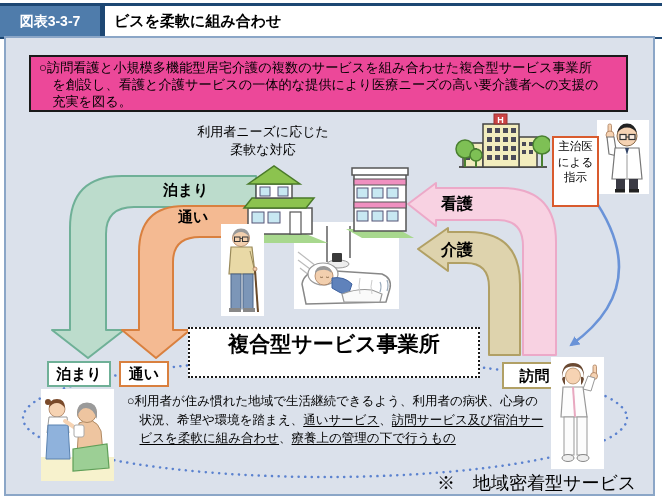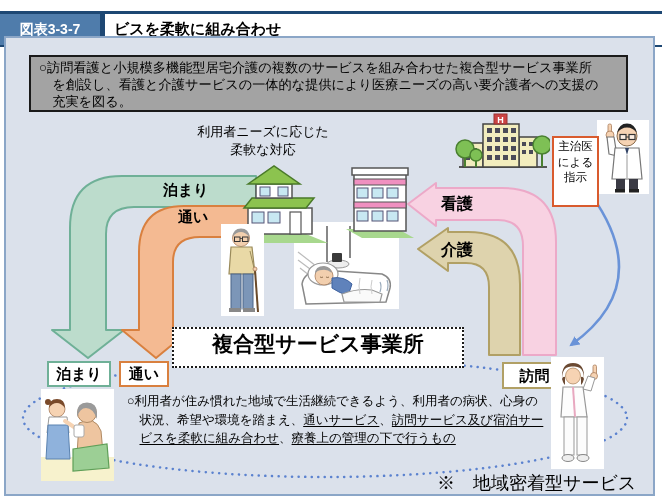--- a/index.html
+++ b/index.html
@@ -1,29 +1,29 @@
 <!DOCTYPE html>
 <html style="--navy: #1d4773; --steel: #4f7cab; --panel-bg: #dbe1eb; --panel-border: #8ba6c7; --stay-fill: #bcdccc; --stay-stroke: #6fb097; --commute-fill: #f4ba92; --commute-stroke: #d9803f; --nursing-fill: #f8d2e2; --nursing-stroke: #eca9c8; --care-fill: #ded3ad; --care-stroke: #b1a065; --doctor-border: #d95b2e; --blue-arrow: #6a93d8; --ellipse: #5b82cf; --roof-green: #8cc34f; --grass-green: #a8d88e; --band-pink: #f090c0; --window-blue: #c8e8f2;"><head>
 <meta charset="utf-8">
 <style>
   html,body{margin:0;padding:0;}
   body{width:662px;height:503px;position:relative;background:#fff;font-family:"Liberation Sans",sans-serif;overflow:hidden;}
   .abs{position:absolute;}
-  .header{top:3px;left:0;width:662px;height:36px;border-top:3px solid var(--navy);border-bottom:2px solid var(--navy);display:flex;box-sizing:border-box;margin-top:8px;}
+  .header{top:3px;left:0;width:662px;height:36px;border-top:3px solid var(--navy);border-bottom:2px solid var(--navy);display:flex;box-sizing:border-box;}
   .hdr-badge{width:100px;background:var(--steel);color:#fff;font-weight:bold;font-size:14px;display:flex;align-items:center;justify-content:center;}
   .hdr-div{width:5px;background:var(--navy);}
   .hdr-title{flex:1;background:#fff;color:#000;font-weight:bold;font-size:15px;display:flex;align-items:center;padding-left:9px;}
   .panel{top:36px;left:4px;width:651px;height:460px;background:var(--panel-bg);border:2px solid var(--panel-border);box-sizing:border-box;}
-  .summary{left:29px;top:55px;width:599px;height:57px;background:#a3a3a3;border:2px solid #1a1a1a;box-sizing:border-box;padding:3px 8px;font-size:13.2px;line-height:16.8px;color:#000;}
+  .summary{left:29px;top:55px;width:599px;height:57px;background:#ec4899;border:2px solid #1a1a1a;box-sizing:border-box;padding:3px 8px;font-size:13.2px;line-height:16.8px;color:#000;}
   .summary div{white-space:nowrap;}
   .flexible{left:190px;top:123px;width:146px;text-align:center;font-size:13px;line-height:17.5px;color:#000;}
   .docbox{left:552px;top:136px;width:47px;height:71px;background:#fff;border:2px solid var(--doctor-border);box-sizing:border-box;text-align:center;font-size:11.5px;line-height:15.5px;padding-top:1px;color:#000;}
   .alabel{font-weight:bold;color:#000;white-space:nowrap;}
   .svcbox{background:#fff;box-sizing:border-box;text-align:center;font-weight:bold;font-size:15px;color:#000;}
-  .office{left:172px;top:327px;width:292px;height:41px;background:#fff;border:2px dotted #1a1a1a;box-sizing:border-box;text-align:center;color:#000;}
+  .office{left:188px;top:327px;width:292px;height:51px;background:#fff;border:2px dotted #1a1a1a;box-sizing:border-box;text-align:center;color:#000;}
   .office-title{font-size:21px;font-weight:bold;line-height:25px;margin-top:2px;}
   .office-sub{font-size:11px;line-height:13px;}
   .notes{left:127px;top:392px;font-size:12.5px;line-height:18.5px;color:#000;}
   .notes div{white-space:nowrap;}
   .notes .u{text-decoration:underline;text-underline-offset:2px;}
   .footnote{left:437px;top:471px;font-size:18px;color:#000;}
   svg{display:block;}
 </style>
 </head>
 <body>

